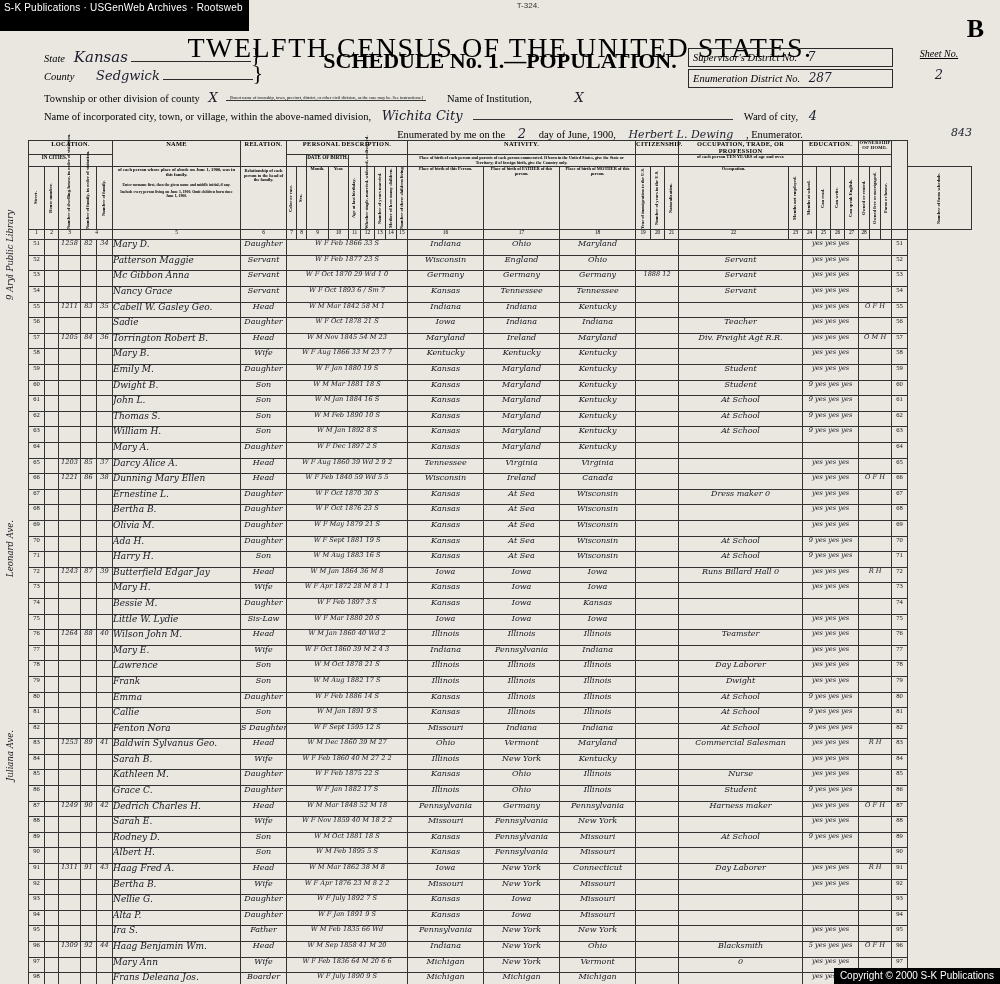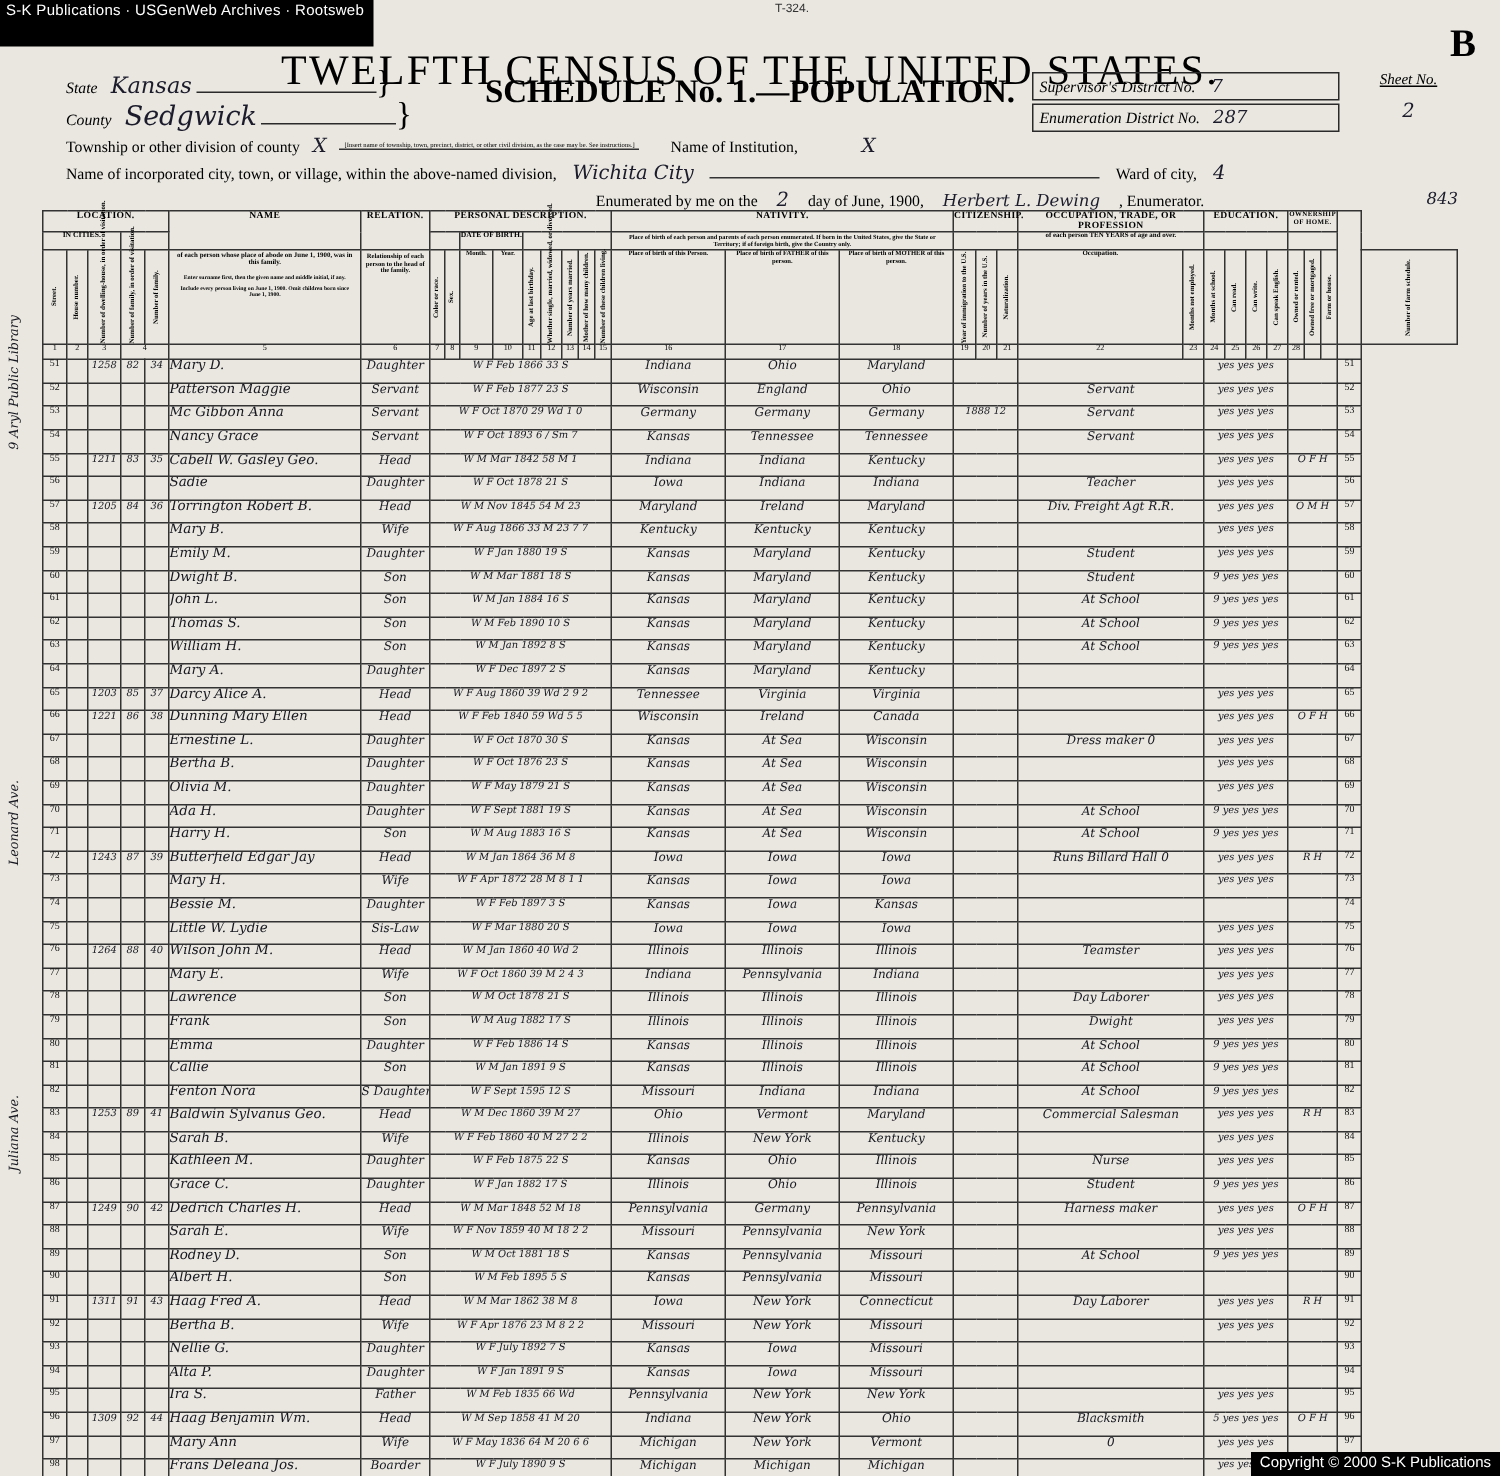--- a/index.html
+++ b/index.html
@@ -177,21 +177,21 @@
   <div class="subtitle">SCHEDULE No. 1.—POPULATION.</div>
 
   <div class="hdr-left">
     <div class="hdr-row">
       <span class="hdr-label">State</span>
       <span class="hand" style="font-size:15px;margin-left:6px;">Kansas</span>
       <span style="display:inline-block;border-bottom:1px solid #2a2a2a;width:120px;"></span><span class="brace">}</span>
     </div>
     <div class="hdr-row">
       <span class="hdr-label">County</span>
-      <span class="hand" style="font-size:18px;margin-left:6px;">Sedgwick</span>
+      <span class="hand" style="font-size:13px;margin-left:19px;">Sedgwick</span>
       <span style="display:inline-block;border-bottom:1px solid #2a2a2a;width:90px;"></span><span class="brace">}</span>
     </div>
   </div>
 
   <div class="hdr-wide" style="top:90px;width:720px;">
     <span>Township or other division of county</span>
     <span class="hand" style="font-size:13px;margin:0 6px;">X</span>
     <span style="font-size:4.4px;display:inline-block;width:200px;vertical-align:3px;border-bottom:1px solid #333;text-align:center;">[Insert name of township, town, precinct, district, or other civil division, as the case may be. See instructions.]</span>
     <span style="margin-left:18px;">Name of Institution,</span>
     <span class="hand" style="font-size:13px;margin-left:40px;">X</span>
@@ -1255,21 +1255,21 @@
           <td class="ln">96</td>
         </tr>
         <tr class="datarow">
           <td class="ln">97</td>
           <td class="cell-s"></td>
           <td class="cell-s"></td>
           <td class="cell-s"></td>
           <td class="cell-s"></td>
           <td class="cell-h">Mary Ann</td>
           <td class="cell-c">Wife</td>
-          <td class="cell-s" colspan="9">W F May 1836 64 M 20 6 6</td>
+          <td class="cell-s" colspan="9">W F Feb 1836 64 M 20 6 6</td>
           <td class="cell-c">Michigan</td>
           <td class="cell-c">New York</td>
           <td class="cell-c">Vermont</td>
           <td class="cell-s" colspan="3"></td>
           <td class="cell-c" colspan="2">0</td>
           <td class="cell-s" colspan="4">yes yes yes</td>
           <td class="cell-s" colspan="3"></td>
           <td class="ln">97</td>
         </tr>
         <tr class="datarow">

